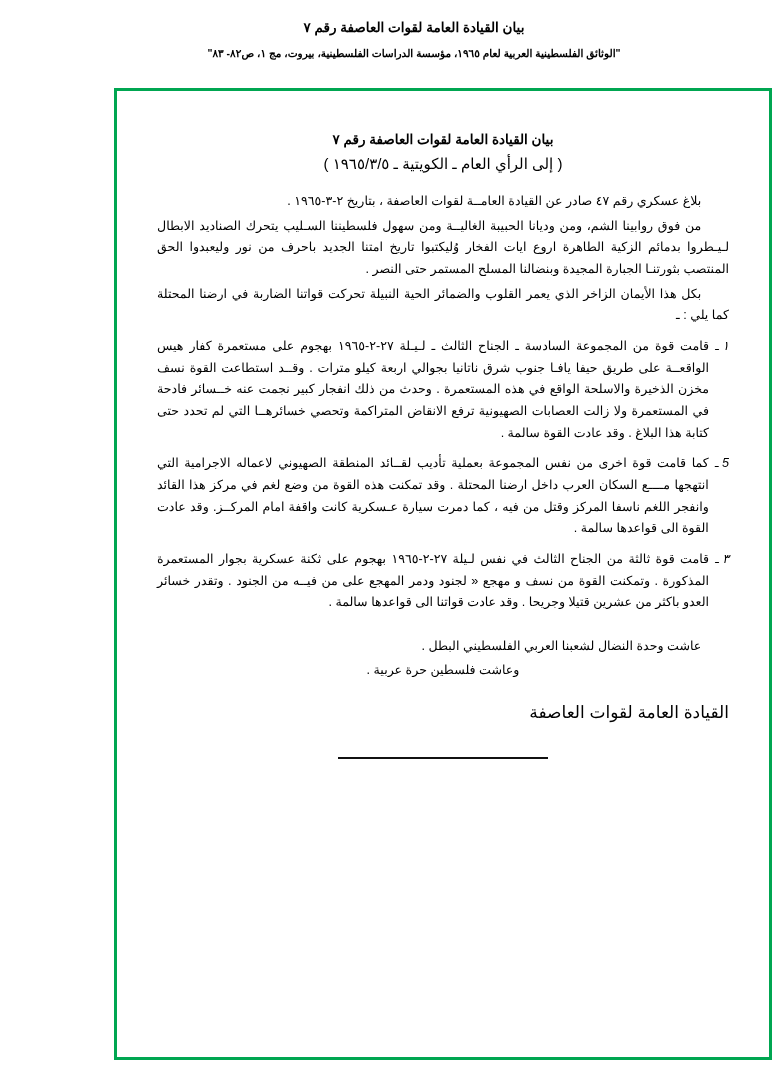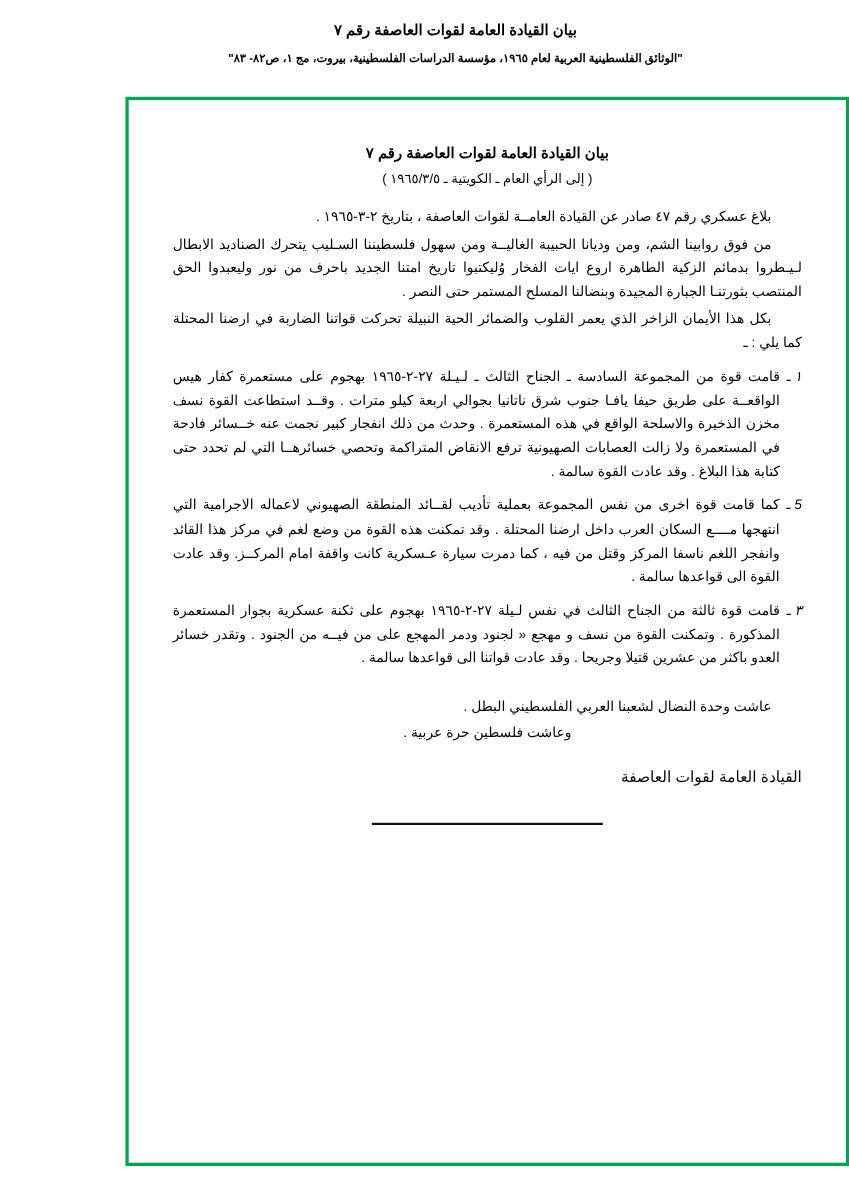--- a/index.html
+++ b/index.html
@@ -56,21 +56,21 @@
   }
   .doc-title {
     text-align: center;
     font-weight: bold;
     font-size: 13.5px;
     margin-top: 14px;
     color: #000;
   }
   .doc-subtitle {
     text-align: center;
-    font-size: 12px;
+    font-size: 15px;
     margin-top: 8px;
     color: #000;
     letter-spacing: 0.5px;
   }
   .body-text {
     margin-top: 18px;
     font-size: 12.6px;
     line-height: 1.72;
     color: #000;
     text-align: justify;
@@ -104,21 +104,21 @@
     flex: 1 1 auto;
     text-align: justify;
   }
   .closing {
     margin-top: 22px;
     text-indent: 2.2em;
   }
   .signature {
     margin-top: 16px;
     text-align: right;
-    font-size: 14px;
+    font-size: 17px;
   }
   .rule-wrap {
     margin-top: 30px;
     display: flex;
     justify-content: center;
   }
   .rule {
     width: 210px;
     height: 0;
     border-top: 2px solid #111;

